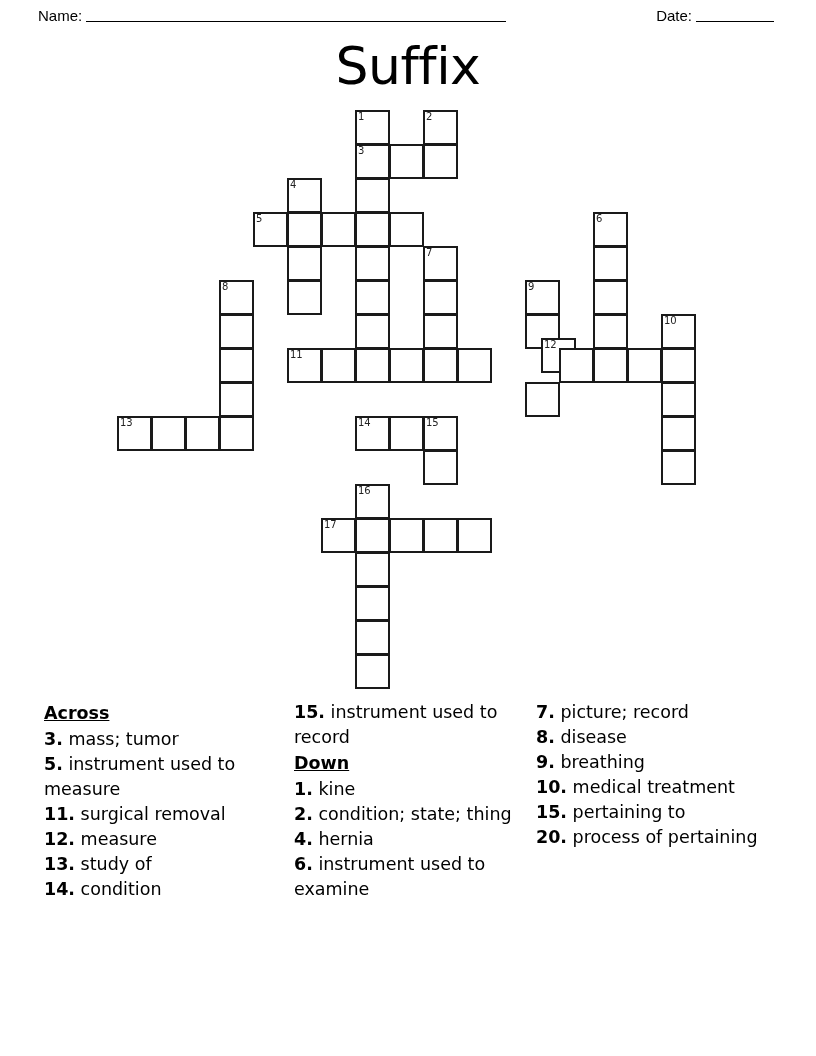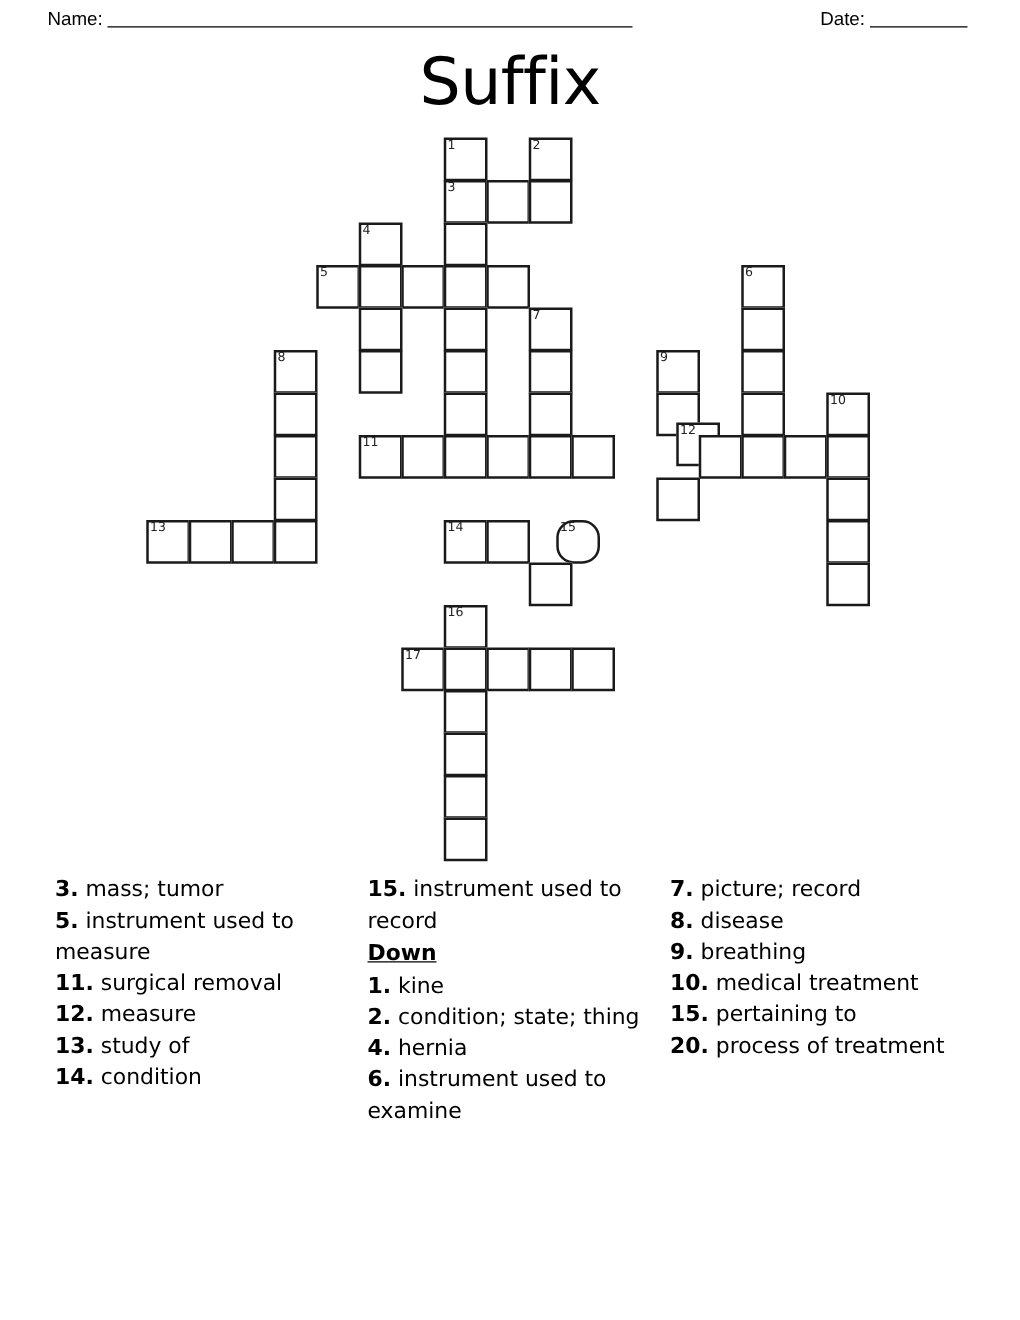--- a/index.html
+++ b/index.html
@@ -207,21 +207,21 @@
     <div class="cell" style="left: 117px; top: 416px;">
       <span class="num">13</span>
     </div>
     <div class="cell" style="left: 151px; top: 416px;"></div>
     <div class="cell" style="left: 185px; top: 416px;"></div>
     <div class="cell" style="left: 219px; top: 416px;"></div>
     <div class="cell" style="left: 355px; top: 416px; padding-left: 21px;">
       <span class="num">14</span>
     </div>
     <div class="cell" style="left: 389px; top: 416px;"></div>
-    <div class="cell" style="left: 445px; top: 416px; border-radius: 14px;">
+    <div class="cell" style="left: 423px; top: 416px;">
       <span class="num">15</span>
     </div>
     <div class="cell" style="left: 661px; top: 416px;"></div>
     <div class="cell" style="left: 423px; top: 450px;"></div>
     <div class="cell" style="left: 661px; top: 450px;"></div>
     <div class="cell" style="left: 355px; top: 484px;">
       <span class="num">16</span>
     </div>
     <div class="cell" style="left: 321px; top: 518px;">
       <span class="num">17</span>
@@ -232,20 +232,21 @@
     <div class="cell" style="left: 457px; top: 518px;"></div>
     <div class="cell" style="left: 355px; top: 552px;"></div>
     <div class="cell" style="left: 355px; top: 586px;"></div>
     <div class="cell" style="left: 355px; top: 620px;"></div>
     <div class="cell" style="left: 355px; top: 654px;"></div>
   </div>
 
 <div class="clues">
 
   <div class="clue-col col-1">
+    <span class="section-head">Across</span>
     <span class="clue"><b class="cnum">3.</b> <span class="ctext">mass; tumor</span></span>
     <span class="clue"><b class="cnum">5.</b> <span class="ctext">instrument used to measure</span></span>
     <span class="clue"><b class="cnum">11.</b> <span class="ctext">surgical removal</span></span>
     <span class="clue"><b class="cnum">12.</b> <span class="ctext">measure</span></span>
     <span class="clue"><b class="cnum">13.</b> <span class="ctext">study of</span></span>
     <span class="clue"><b class="cnum">14.</b> <span class="ctext">condition</span></span>
   </div>
 
   <div class="clue-col col-2">
     <span class="clue"><b class="cnum">15.</b> <span class="ctext">instrument used to record</span></span>
@@ -255,16 +256,16 @@
     <span class="clue"><b class="cnum">4.</b> <span class="ctext">hernia</span></span>
     <span class="clue"><b class="cnum">6.</b> <span class="ctext">instrument used to examine</span></span>
   </div>
 
   <div class="clue-col col-3">
     <span class="clue"><b class="cnum">7.</b> <span class="ctext">picture; record</span></span>
     <span class="clue"><b class="cnum">8.</b> <span class="ctext">disease</span></span>
     <span class="clue"><b class="cnum">9.</b> <span class="ctext">breathing</span></span>
     <span class="clue"><b class="cnum">10.</b> <span class="ctext">medical treatment</span></span>
     <span class="clue"><b class="cnum">15.</b> <span class="ctext">pertaining to</span></span>
-    <span class="clue"><b class="cnum">20.</b> <span class="ctext">process of treatment</span></span>
+    <span class="clue"><b class="cnum">20.</b> <span class="ctext">process of pertaining</span></span>
   </div>
 
 </div>
 
 </body></html>

